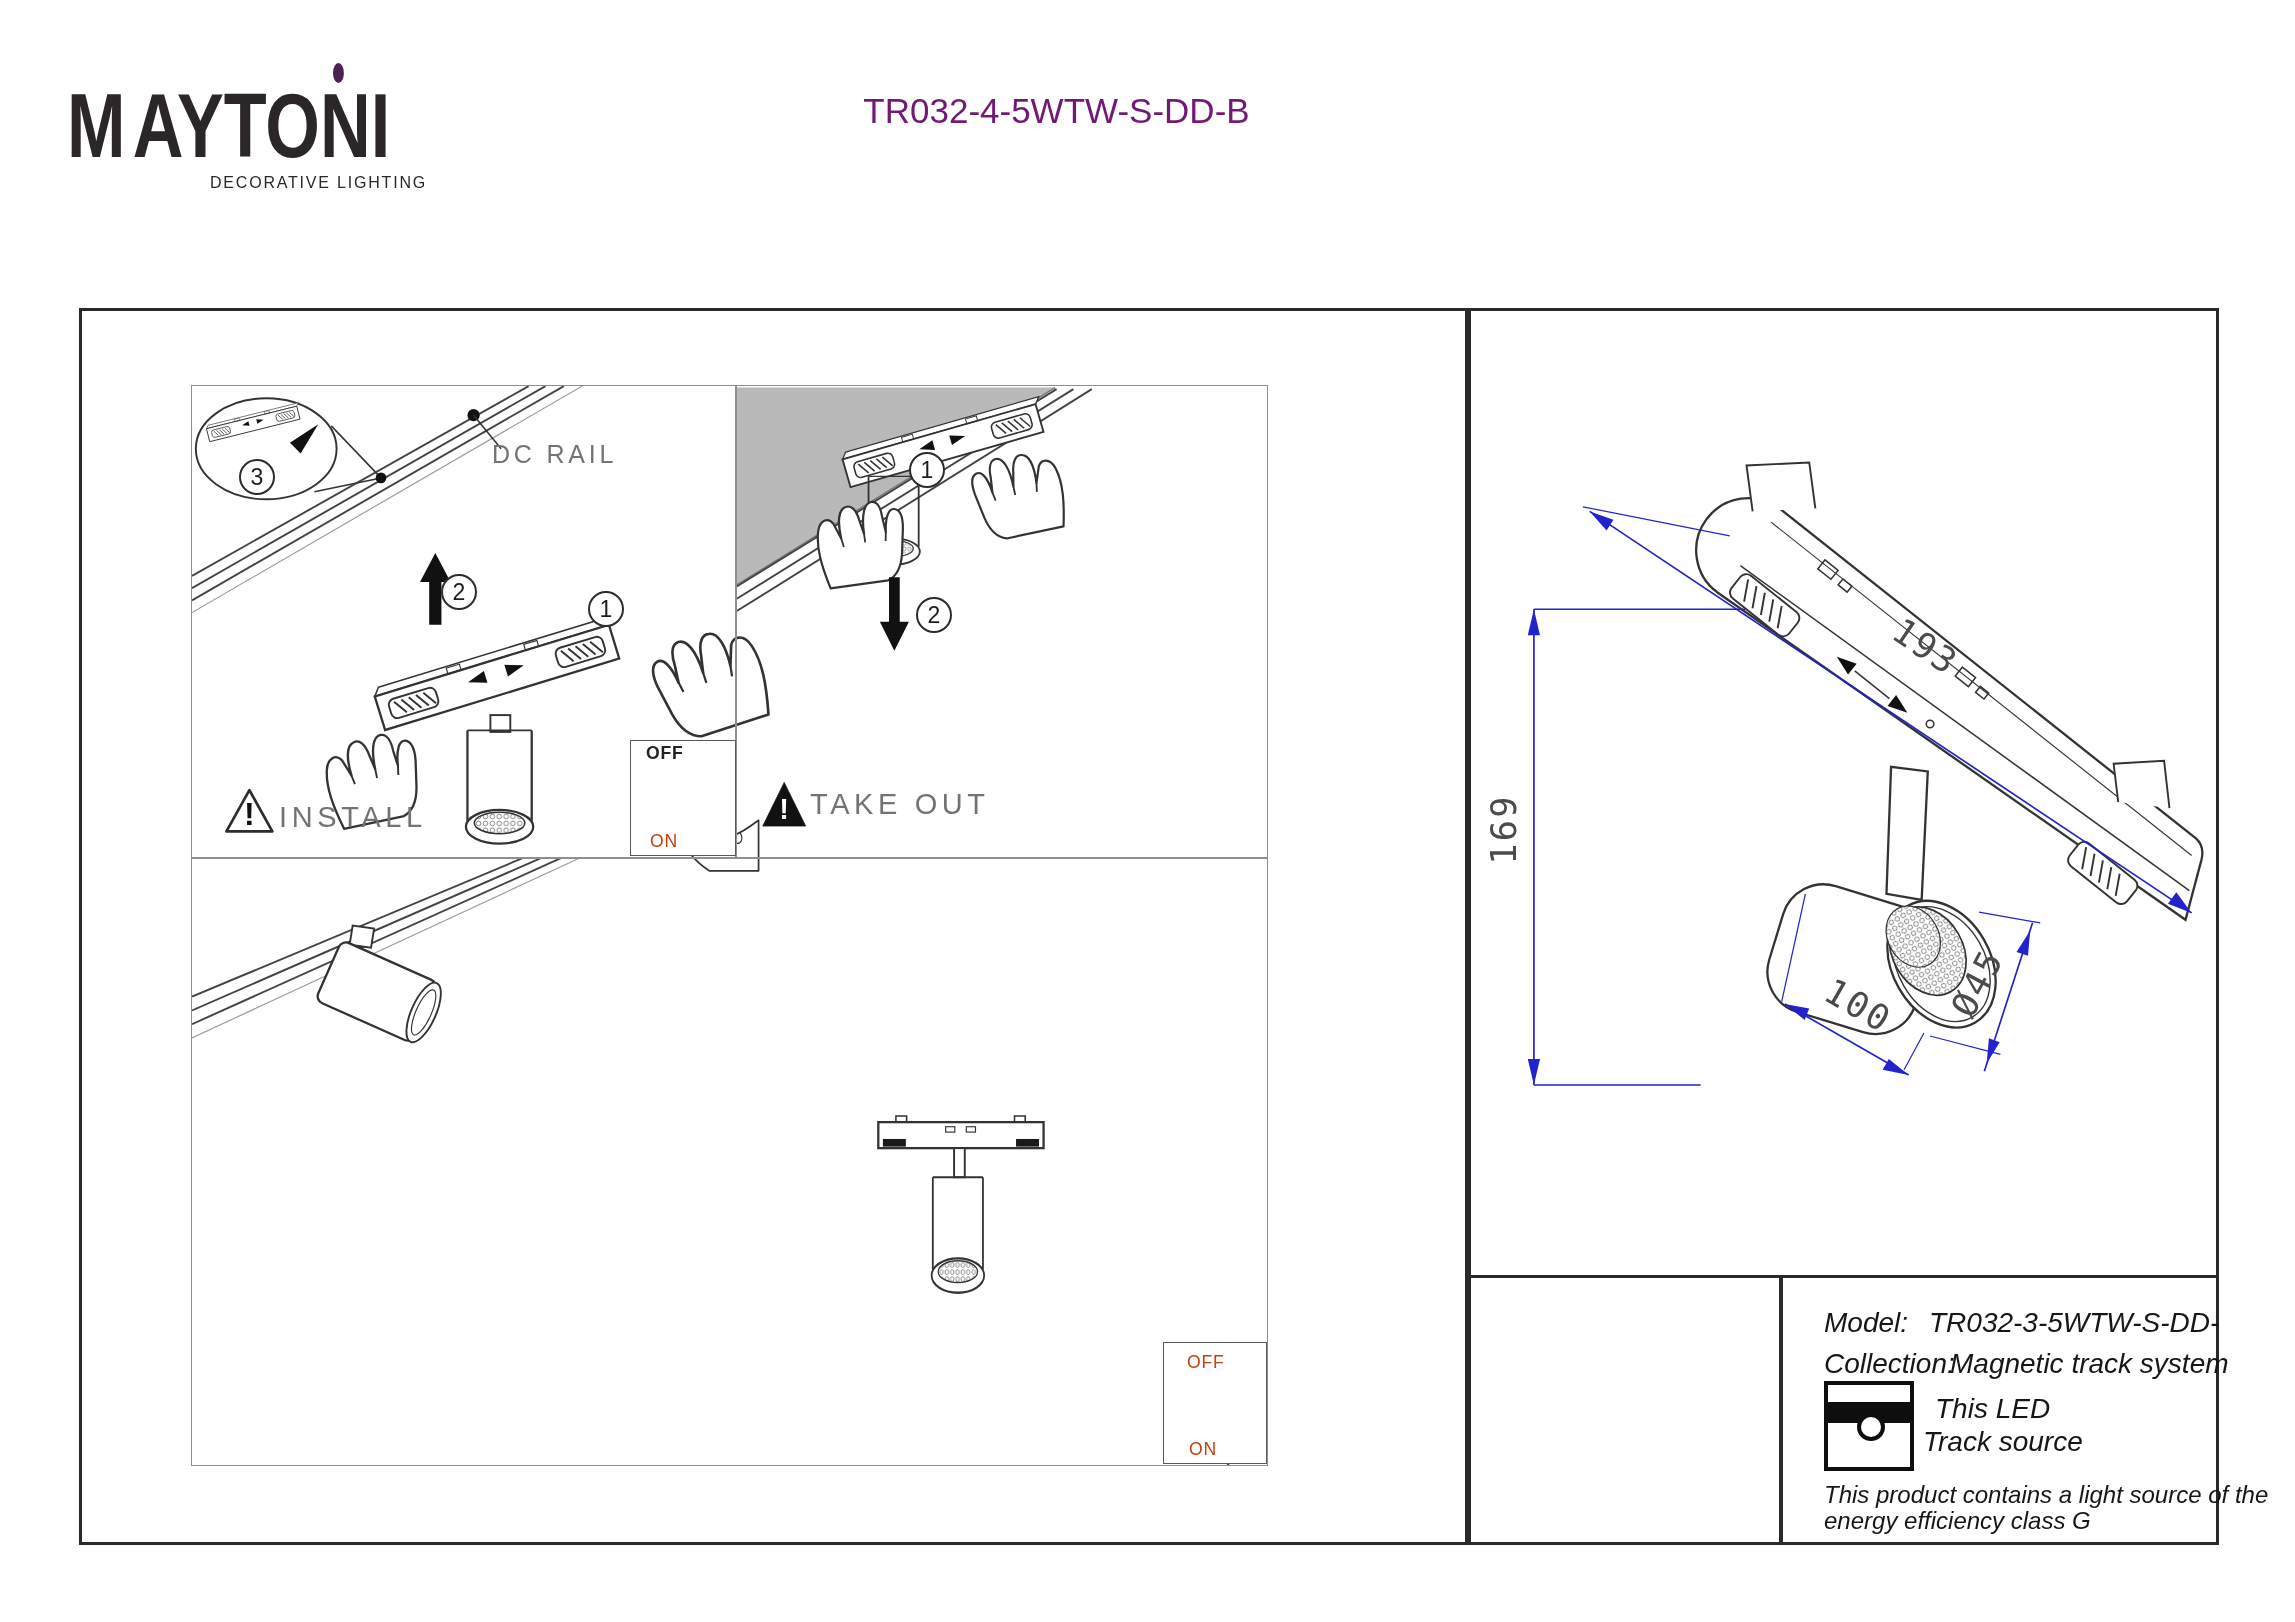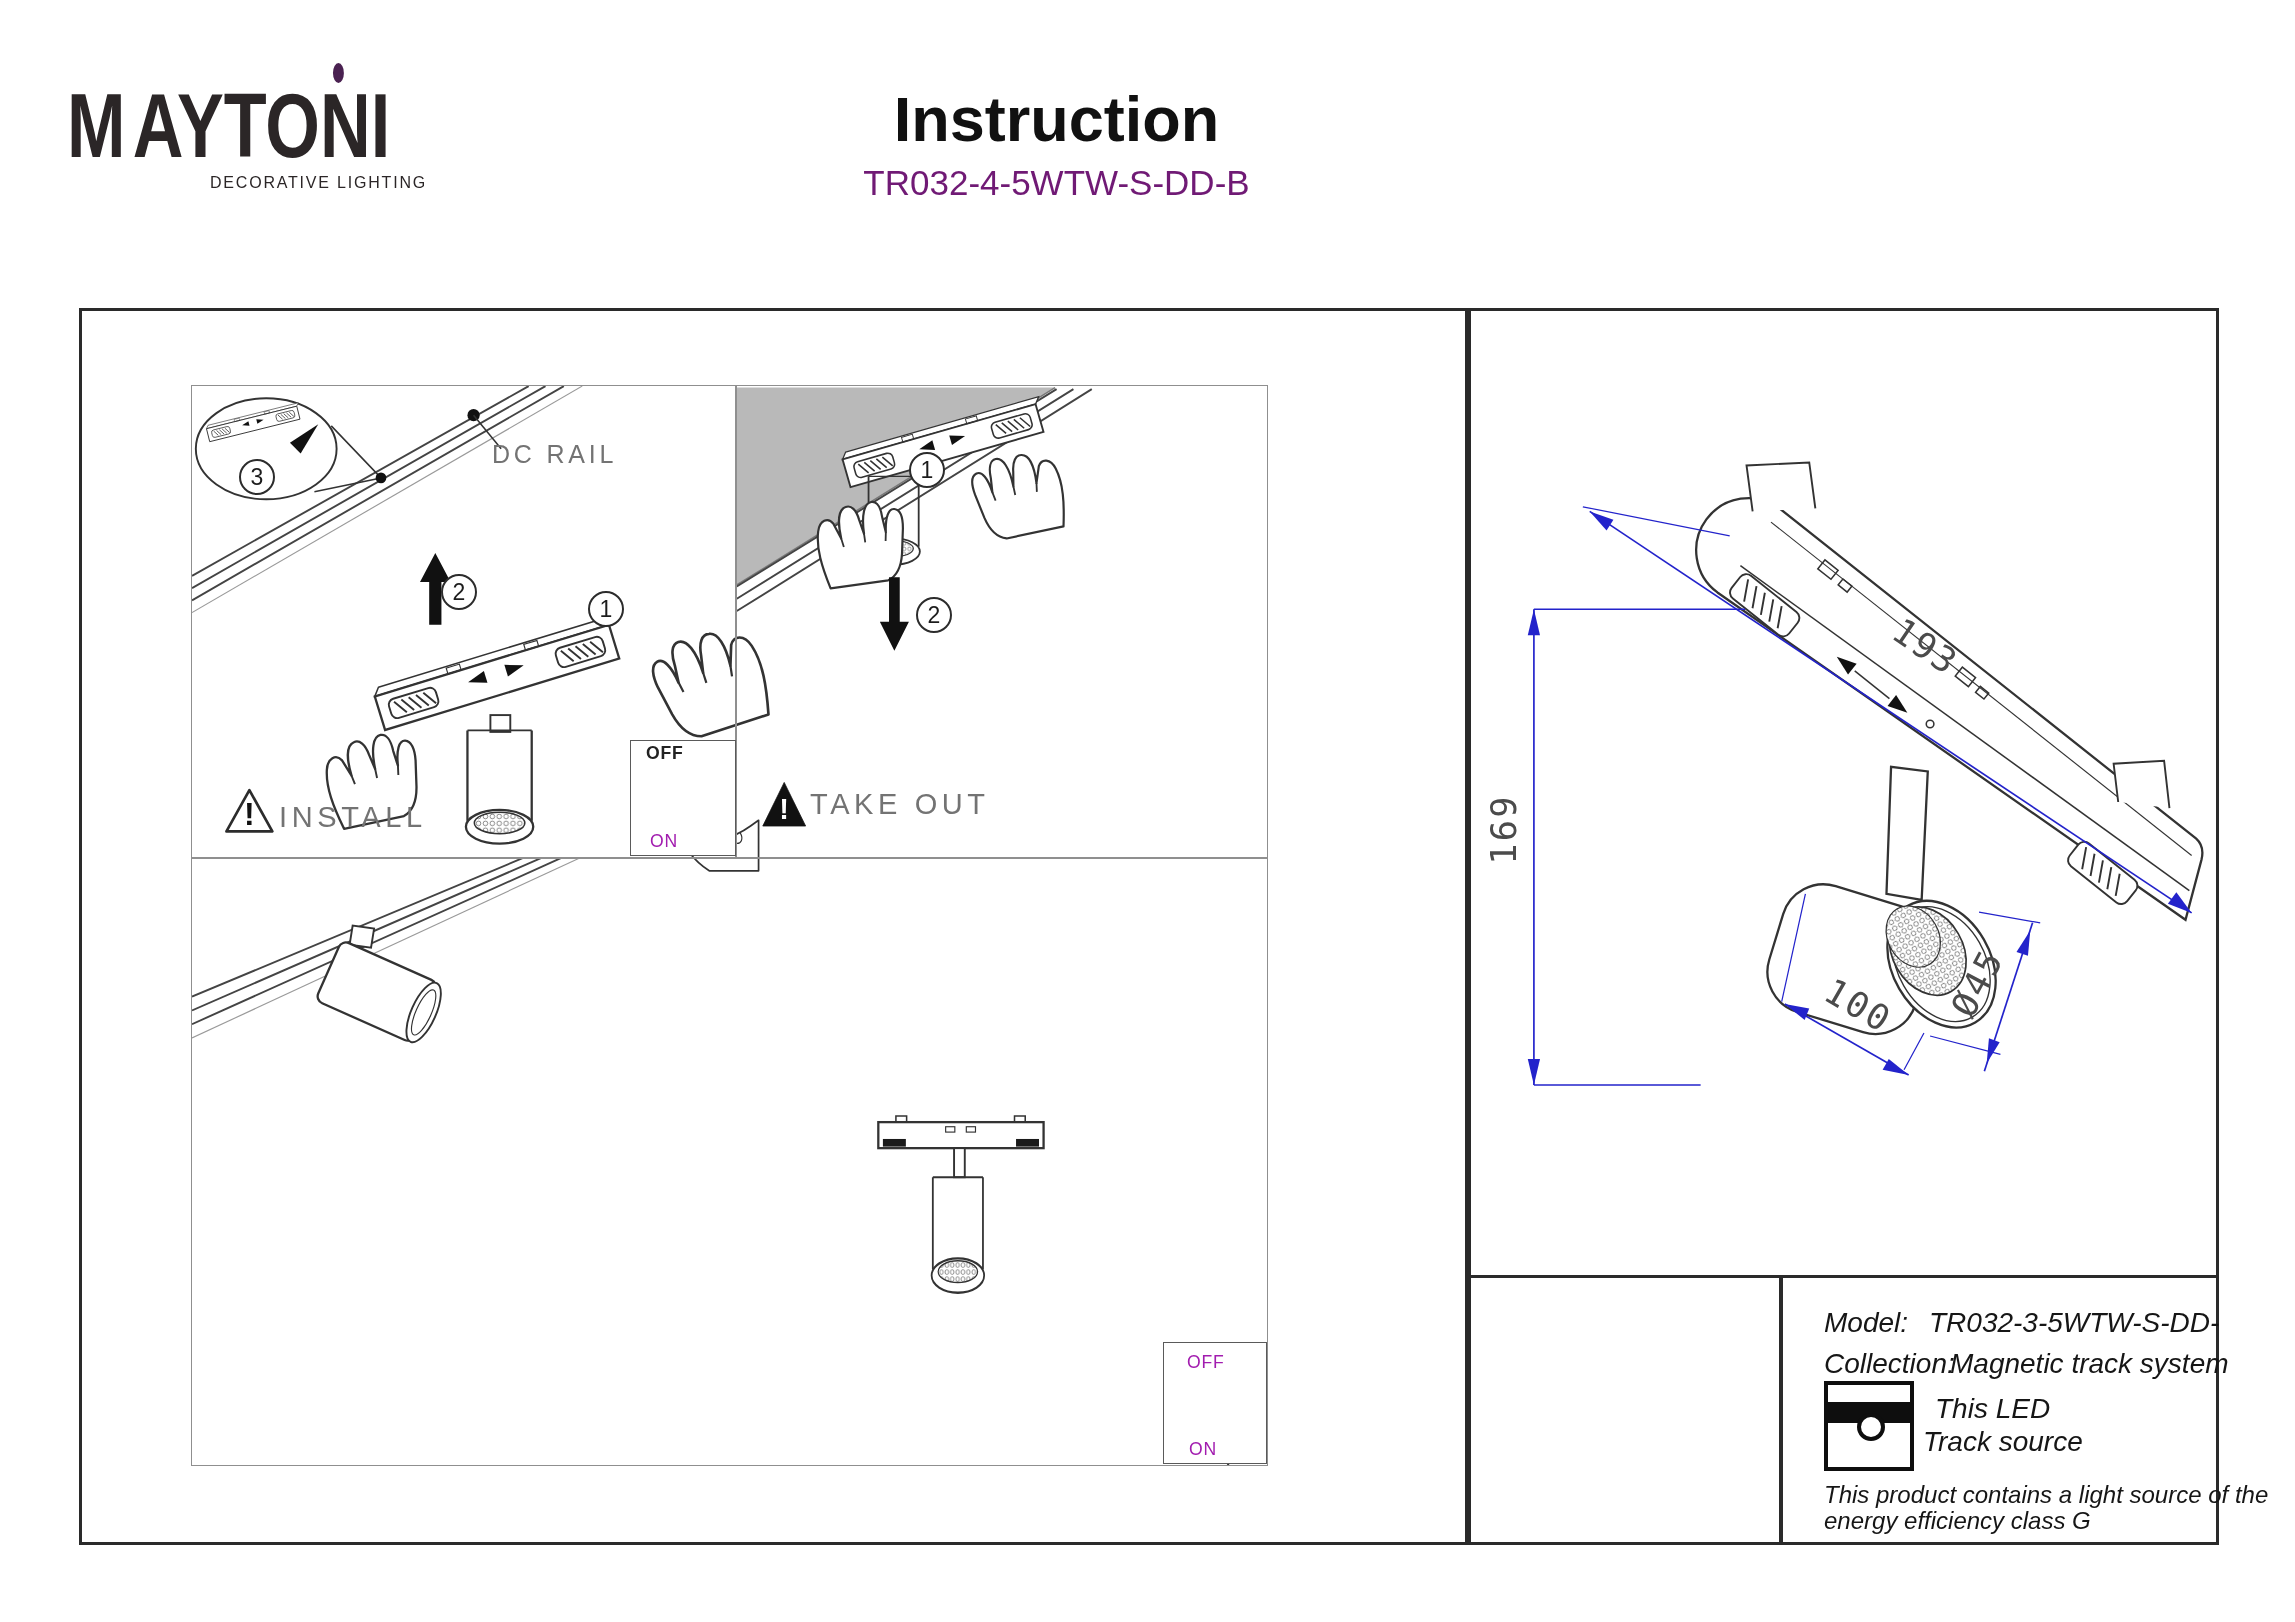--- a/index.html
+++ b/index.html
@@ -19,21 +19,21 @@
   .innerfig{position:absolute;left:109px;top:74px;width:1075px;height:1079px;border:1.5px solid #8f8f8f;box-sizing:content-box;}
   .innerfig .divh{position:absolute;left:0;top:471px;width:100%;height:1.5px;background:#8f8f8f;}
   .innerfig .divv{position:absolute;left:543px;top:0;width:1.5px;height:471px;background:#8f8f8f;}
   .artsvg{position:absolute;left:0;top:0;width:1075px;height:1079px;}
   
   .dlabel{position:absolute;font-size:29px;letter-spacing:4.6px;font-weight:500;color:#737373;white-space:nowrap;}
   .dc{font-size:25px;letter-spacing:3.8px;}
   .circ{position:absolute;width:32px;height:32px;border:2.3px solid #2c2c2c;border-radius:50%;background:#fff;font-size:23px;line-height:32px;text-align:center;font-weight:500;}
   .swbox{position:absolute;border:1.5px solid #5a5a5a;background:#fff;box-sizing:border-box;}
   .swlbl{position:absolute;font-size:17.6px;font-weight:700;letter-spacing:0.8px;color:#222;}
-  .swlbl.light{font-weight:500;color:#a21caf;}
+  .swlbl.light{font-weight:500;color:#c2410c;}
   
   .techsvg{position:absolute;left:0;top:0;width:743px;height:969px;}
   .dimtext{font-family:"DejaVu Sans Mono",monospace;font-size:46px;fill:#4b4b4b;letter-spacing:3px;}
   .infotable{position:absolute;left:0;right:0;bottom:0;height:264px;border-top:3.8px solid #2a2a2a;}
   .infodiv{position:absolute;left:308px;top:0;width:3.8px;height:100%;background:#2a2a2a;}
   .ledcell{position:absolute;left:0;top:0;width:308px;height:100%;text-align:center;}
   .ledcircle{position:absolute;left:79px;top:40px;width:129px;height:129px;border:6.9px solid #0e0e0e;border-radius:50%;}
   .ledtxt{position:absolute;left:18.4px;top:43px;width:92px;height:43px;}
   .maxw{position:absolute;left:0;width:308px;top:195px;font-size:27px;color:#1a1a1a;}
   .lumen{position:absolute;left:0;width:308px;top:228px;font-size:27px;color:#1a1a1a;}
@@ -51,21 +51,20 @@
   <div class="logo-row">
     <span>M</span>
     <span class="logo-bar"></span>
     <span>AYTONI</span>
     <span class="logo-dot"></span>
   </div>
   <div class="tagline">DECORATIVE LIGHTING</div>
 </div>
 
 <div class="titleblock">
-  <div class="title">Instruction</div>
   <div class="subtitle">TR032-4-5WTW-S-DD-B</div>
 </div>
 
 <div class="leftbox">
   <div class="innerfig">
     <svg class="artsvg" viewBox="0 0 1405 1410" fill="none">
       <defs>
         <pattern id="mesh" width="9" height="9" patternUnits="userSpaceOnUse">
           <rect width="9" height="9" fill="#fff"></rect>
           <circle cx="4.5" cy="4.5" r="3" fill="none" stroke="#555" stroke-width="0.9"></circle>

